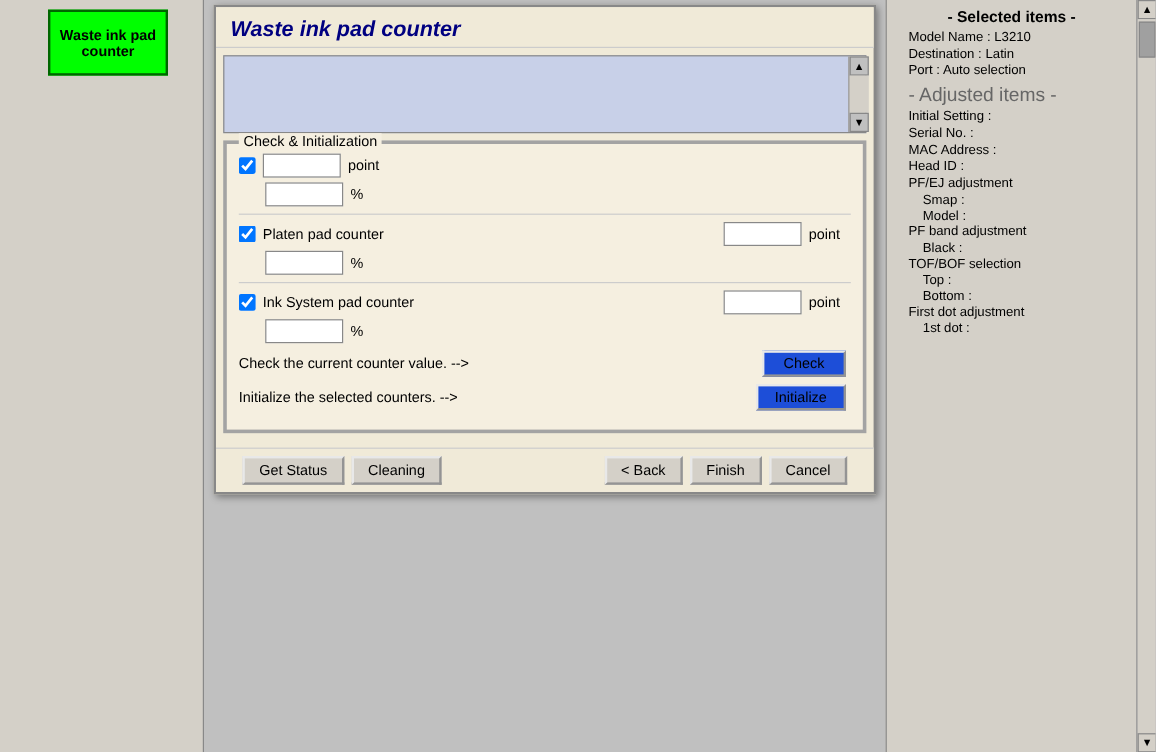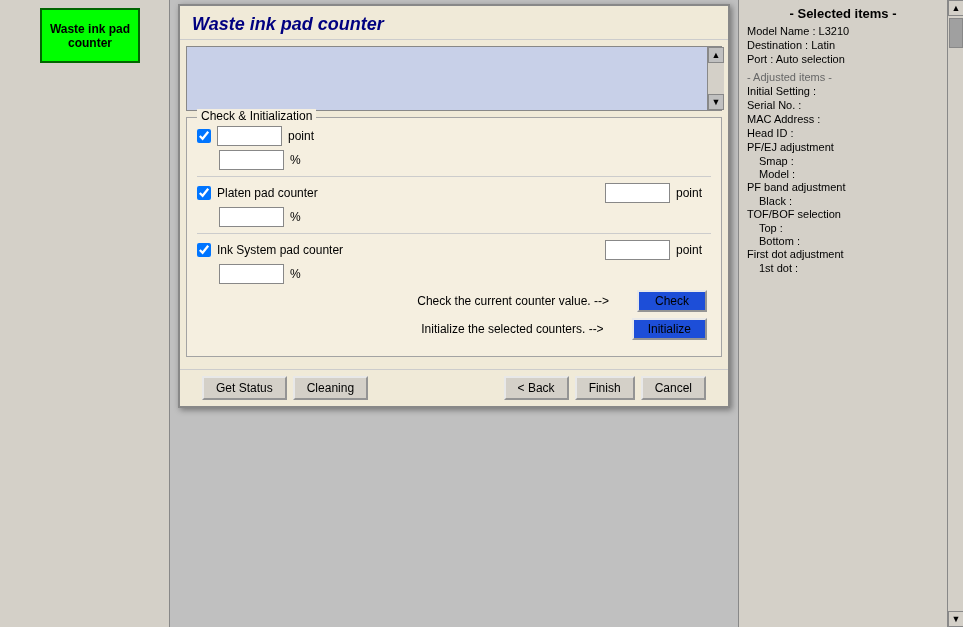--- a/index.html
+++ b/index.html
@@ -99,21 +99,21 @@
       width: 14px;
       height: 100%;
       background: #d4d0c8;
       border-left: 1px solid #888;
       display: flex;
       flex-direction: column;
     }
 
     
     .group-box {
-      border: 1px solid #a3a3a3;
+      border: 3px solid #a3a3a3;
       margin: 6px 0;
       padding: 8px 10px 10px 10px;
       position: relative;
       background: #f5efe0;
     }
 
     .group-box-legend {
       position: absolute;
       top: -9px;
       left: 10px;
@@ -157,22 +157,22 @@
     .counter-divider {
       border: none;
       border-top: 1px solid #ccc;
       margin: 6px 0;
     }
 
     
     .action-row {
       display: flex;
       align-items: center;
-      justify-content: flex-end;
-      gap: 24px;
+      justify-content: space-between;
+      gap: 7px;
       margin: 6px 0;
       padding-right: 4px;
     }
 
     .action-label {
       font-size: 12px;
       margin-right: 4px;
     }
 
     .action-btn {
@@ -209,21 +209,21 @@
     
     .rp-header {
       font-weight: bold;
       text-align: center;
       margin-bottom: 4px;
     }
 
     .rp-section-divider {
       color: #666;
       margin: 6px 0 2px 0;
-      font-size: 11px;
+      font-size: 16px;
     }
 
     .rp-item {
       font-size: 11px;
       margin-bottom: 2px;
     }
 
     .rp-sub-item {
       font-size: 11px;
       margin-left: 12px;
@@ -240,21 +240,21 @@
       align-items: center;
       margin-left: 22px;
       gap: 6px;
       margin-top: 2px;
       margin-bottom: 2px;
     }
 
     .right-panel-inner {
       width: 209px;
       height: 564px;
-      padding: 6px 8px;
+      padding: 6px 18px;
       overflow: hidden;
     }
   </style>
 </head>
 <body>
 
 <div class="left-sidebar">
   <div class="sidebar-item-active">Waste ink pad counter</div>
 </div>
 

